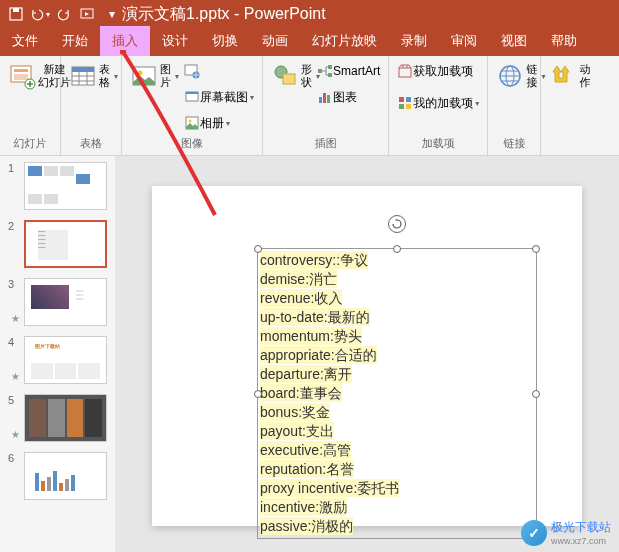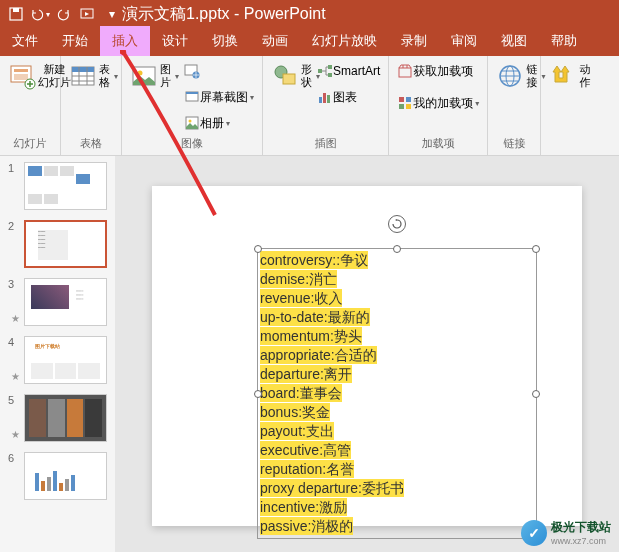--- a/index.html
+++ b/index.html
@@ -27,21 +27,21 @@
 .thumb .num{font-size:11px;color:#666;width:10px}
 .thumb .slide{flex:1;height:48px;background:#fff;border:1px solid #ccc;position:relative}
 .thumb.sel .slide{border:2px solid #ca5435}
 .thumb .star{position:absolute;left:-14px;top:34px;color:#999;font-size:10px}
 .canvas{flex:1;background:#e6e6e6;position:relative;display:flex;justify-content:center;padding-top:30px}
 .slideview{width:430px;height:340px;background:#fff;box-shadow:0 2px 8px rgba(0,0,0,.2);position:relative}
 .textbox{position:absolute;left:105px;top:62px;width:280px;border:1px solid #999}
 .handle{width:8px;height:8px;background:#fff;border:1px solid #666;border-radius:50%;position:absolute}
 .rothandle{position:absolute;left:50%;top:-34px;transform:translateX(-50%);width:18px;height:18px;border:1px solid #666;border-radius:50%;display:flex;align-items:center;justify-content:center;background:#fff}
 .textbox .content{padding:2px}
-.textbox .line{background:#fde047;color:#333;font-size:14px;line-height:18px;display:inline-block;margin-bottom:0}
+.textbox .line{background:#fef9c3;color:#333;font-size:14px;line-height:18px;display:inline-block;margin-bottom:0}
 .textbox .row{line-height:18px}
 .arrow{position:absolute;left:120px;top:50px;pointer-events:none;z-index:50}
 .watermark{position:absolute;right:8px;bottom:6px;display:flex;align-items:center;gap:4px;font-size:11px;color:#2d6fb5}
 .watermark .logo{width:26px;height:26px;border-radius:50%;background:linear-gradient(135deg,#5ab4e6,#2d8fd6);display:flex;align-items:center;justify-content:center;color:#fff;font-weight:bold;font-size:14px}
 .tri{font-size:8px;color:#666;margin-left:2px}
 .thumbct{position:absolute;inset:3px;display:flex;flex-wrap:wrap;gap:2px;align-content:flex-start}
 .tblk{background:#ddd}
 </style>
 </head>
 <body>
@@ -363,37 +363,37 @@
             <div class="row"><span class="line">revenue:收入</span></div>
             <div class="row"><span class="line">up-to-date:最新的</span></div>
             <div class="row"><span class="line">momentum:势头</span></div>
             <div class="row"><span class="line">appropriate:合适的</span></div>
             <div class="row"><span class="line">departure:离开</span></div>
             <div class="row"><span class="line">board:董事会</span></div>
             <div class="row"><span class="line">bonus:奖金</span></div>
             <div class="row"><span class="line">payout:支出</span></div>
             <div class="row"><span class="line">executive:高管</span></div>
             <div class="row"><span class="line">reputation:名誉</span></div>
-            <div class="row"><span class="line">proxy departure:委托书</span></div>
+            <div class="row"><span class="line">proxy incentive:委托书</span></div>
             <div class="row"><span class="line">incentive:激励</span></div>
             <div class="row"><span class="line">passive:消极的</span></div>
           </div>
       </div>
     </div>
   </div>
 </div>
 
 <svg class="arrow" width="120" height="180">
     <defs>
       <marker id="ah" markerWidth="8" markerHeight="8" refX="6" refY="3" orient="auto">
         <path d="M0 0L7 3L0 6z" fill="#e03030"></path>
       </marker>
     </defs>
     <path d="M5 5 Q40 60 95 165" stroke="#e03030" stroke-width="4" fill="none" marker-start="url(#ah)"></path>
   </svg>
 
 <div class="watermark">
   <div class="logo">✓</div>
   <div>
-    <div style="font-weight:bold;color:#14532d">极光下载站</div>
+    <div style="font-weight:normal;color:#3b82f6">极光下载站</div>
     <div style="font-size:9px;color:#888">www.xz7.com</div>
   </div>
 </div>
 
 </body></html>

